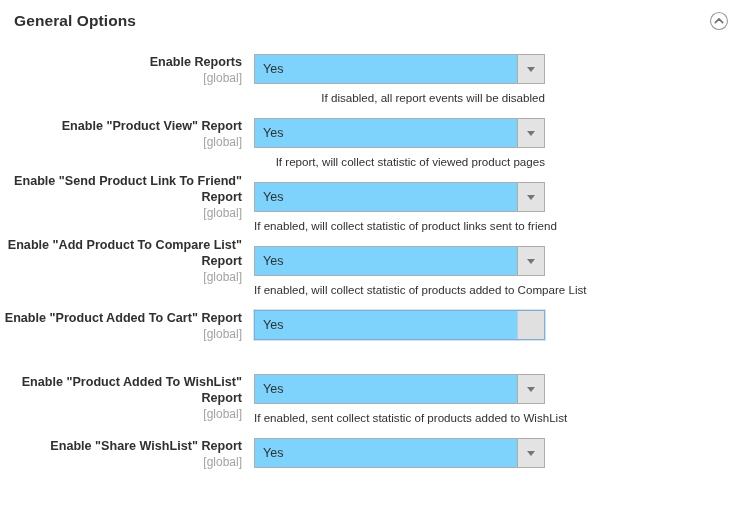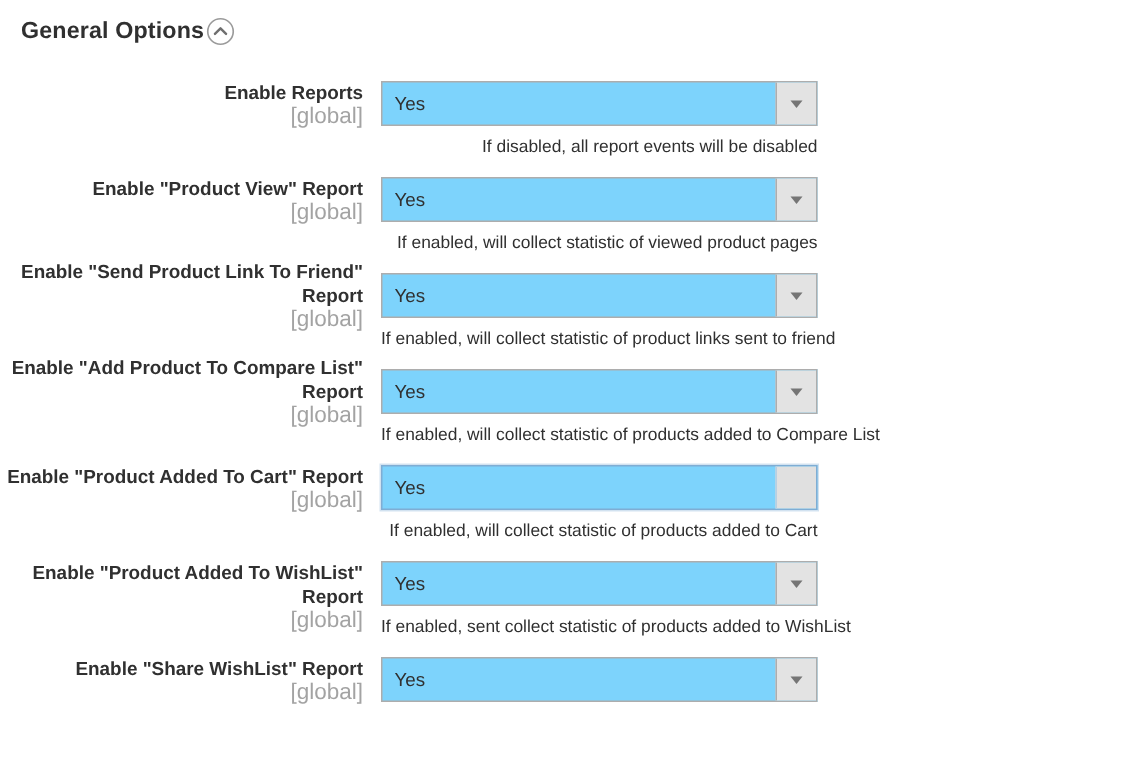--- a/index.html
+++ b/index.html
@@ -19,20 +19,21 @@
 
   
   .section-header {
     position: absolute;
     left: 0;
     top: 0;
     width: 750px;
     height: 42px;
     display: flex;
     align-items: center;
+    justify-content: space-between;
     box-sizing: border-box;
     padding: 0 20px 0 14px;
     background: #ffffff;
   }
   .section-title {
     font-size: 15.5px;
     font-weight: bold;
     color: #303030;
     letter-spacing: 0.1px;
     line-height: 1;
@@ -67,21 +68,21 @@
     font-size: 12.6px;
     font-weight: bold;
     color: #303030;
     line-height: 16px;
   }
   
   .field-row.two-line .field-label { top: 3px; }
 
   .scope-note {
     display: block;
-    font-size: 15px;
+    font-size: 12px;
     font-weight: normal;
     color: #a3a3a3;
     line-height: 14px;
     margin-top: 1px;
   }
 
   .field-control {
     position: absolute;
     left: 254px;
     top: 12px;
@@ -179,21 +180,21 @@
     </div>
     <div class="field-row">
       <div class="field-label"><span>Enable "Product View" Report</span><span class="scope-note">[global]</span></div>
       <div class="field-control">
         <div class="select-wrap">
           <span class="select-value">Yes</span>
           <span class="select-arrow-btn">
             <span class="caret"></span>
           </span>
         </div>
-        <div class="field-note">If enabled, will collect statistic of viewed product pages</div>
+        <div class="field-note">If report, will collect statistic of viewed product pages</div>
       </div>
     </div>
     <div class="field-row two-line">
       <div class="field-label"><span>Enable "Send Product Link To Friend" Report</span><span class="scope-note">[global]</span></div>
       <div class="field-control">
         <div class="select-wrap">
           <span class="select-value">Yes</span>
           <span class="select-arrow-btn">
             <span class="caret"></span>
           </span>
@@ -213,21 +214,20 @@
         <div class="field-note">If enabled, will collect statistic of products added to Compare List</div>
       </div>
     </div>
     <div class="field-row">
       <div class="field-label"><span>Enable "Product Added To Cart" Report</span><span class="scope-note">[global]</span></div>
       <div class="field-control">
         <div class="select-wrap focused">
           <span class="select-value">Yes</span>
           <span class="select-arrow-btn"></span>
         </div>
-        <div class="field-note">If enabled, will collect statistic of products added to Cart</div>
       </div>
     </div>
     <div class="field-row">
       <div class="field-label"><span>Enable "Product Added To WishList" Report</span><span class="scope-note">[global]</span></div>
       <div class="field-control">
         <div class="select-wrap">
           <span class="select-value">Yes</span>
           <span class="select-arrow-btn">
             <span class="caret"></span>
           </span>

